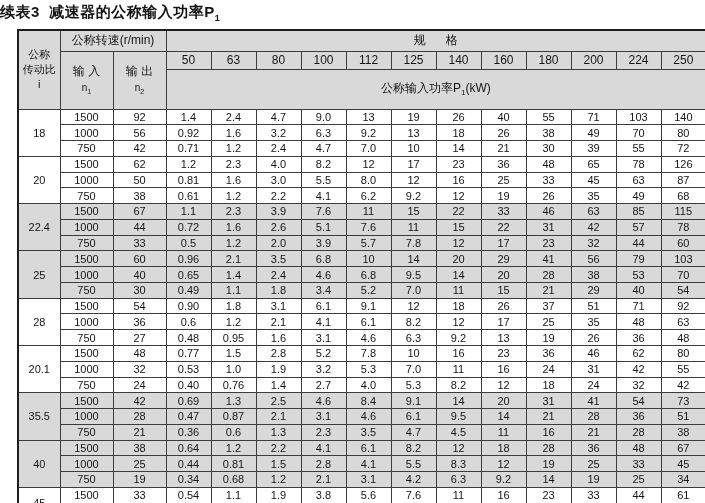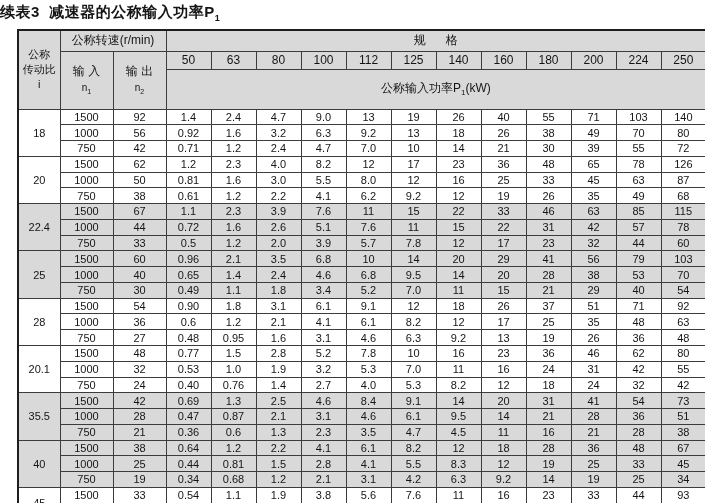--- a/index.html
+++ b/index.html
@@ -519,21 +519,21 @@
         <td class="val-cell">1.1</td>
         <td class="val-cell">1.9</td>
         <td class="val-cell">3.8</td>
         <td class="val-cell">5.6</td>
         <td class="val-cell">7.6</td>
         <td class="val-cell">11</td>
         <td class="val-cell">16</td>
         <td class="val-cell">23</td>
         <td class="val-cell">33</td>
         <td class="val-cell">44</td>
-        <td class="val-cell">93</td>
+        <td class="val-cell">61</td>
       </tr>
       <tr>
         <td class="speed-cell">1000</td>
         <td class="speed-cell">22</td>
         <td class="val-cell">0.37</td>
         <td class="val-cell">0.76</td>
         <td class="val-cell">1.3</td>
         <td class="val-cell">2.5</td>
         <td class="val-cell">3.7</td>
         <td class="val-cell">5.1</td>

